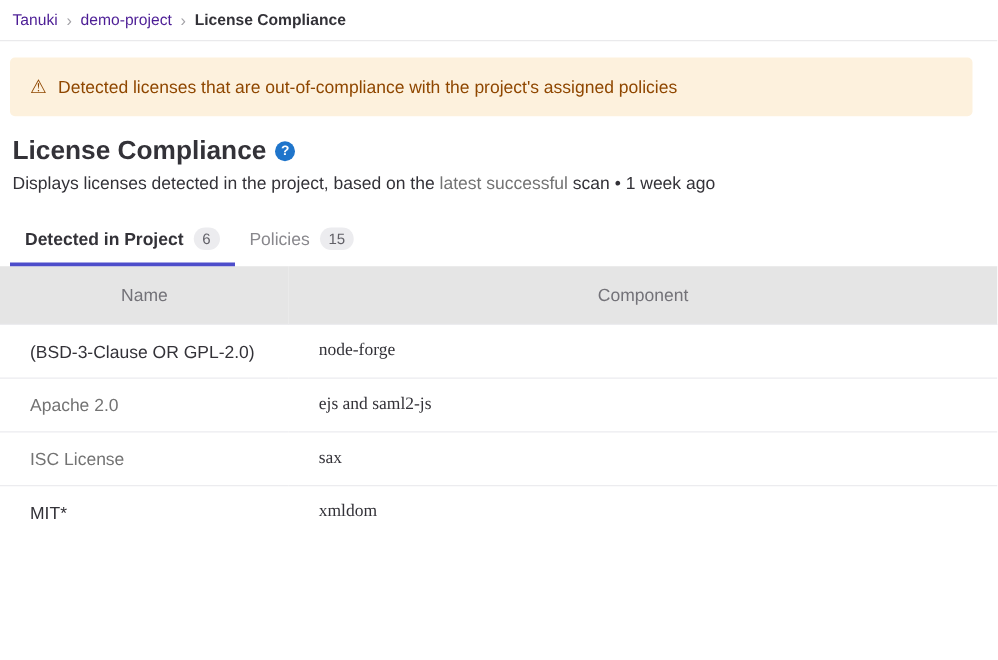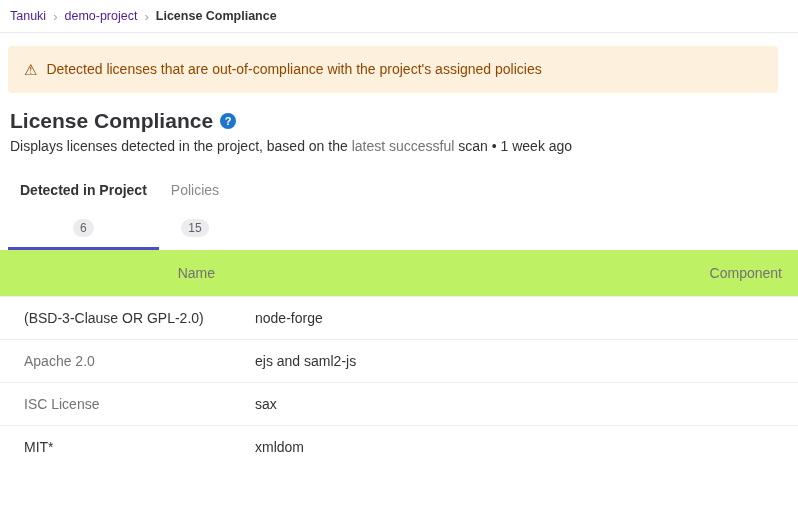--- a/index.html
+++ b/index.html
@@ -63,68 +63,68 @@
   .page-desc { margin-top: 3px; font-size: 14px; line-height: 18px; color: #333238; }
 
   
   .tabs {
     display: flex;
     margin: 21px 0 0 8px;
   }
   .tab {
     display: flex;
     align-items: center;
-    gap: 21px;
+    gap: 8px;
     padding: 6px 12px 10px 12px;
     font-size: 14px;
     color: #89888d;
     cursor: pointer;
     border-bottom: 3px solid transparent;
-    flex-direction: column;
   }
   .tab.active {
     color: #333238;
     font-weight: 700;
     border-bottom-color: #4d4dcb;
   }
   .tab-count {
     background: #ececef;
     color: #626168;
     font-size: 12px;
     font-weight: 400;
     border-radius: 10px;
     padding: 1px 7px;
     line-height: 16px;
   }
 
   
   table.license-table { width: 100%; border-collapse: collapse; }
   col.col-name { width: 231px; }
   th.cell {
-    background: #bef264;
+    background: #e5e5e5;
     color: #737278;
     font-weight: 400;
-    text-align: right;
+    text-align: center;
     font-size: 14px;
     padding: 15px 16px;
     border-bottom: 1px solid #ececef;
   }
   td.cell {
     padding: 13px 24px;
     border-bottom: 1px solid #ececef;
     font-size: 14px;
     color: #333238;
     vertical-align: middle;
   }
   tr:last-child td.cell { border-bottom: none; }
   .comp-wrap {
     display: flex;
     align-items: center;
     justify-content: space-between;
     gap: 8px;
+    font-family: Liberation Serif, serif;
   }
   .violation-badge {
     display: inline-flex;
     align-items: center;
     gap: 5px;
     background: #fcead3;
     color: #8f4700;
     font-size: 12px;
     line-height: 16px;
     border-radius: 11px;

